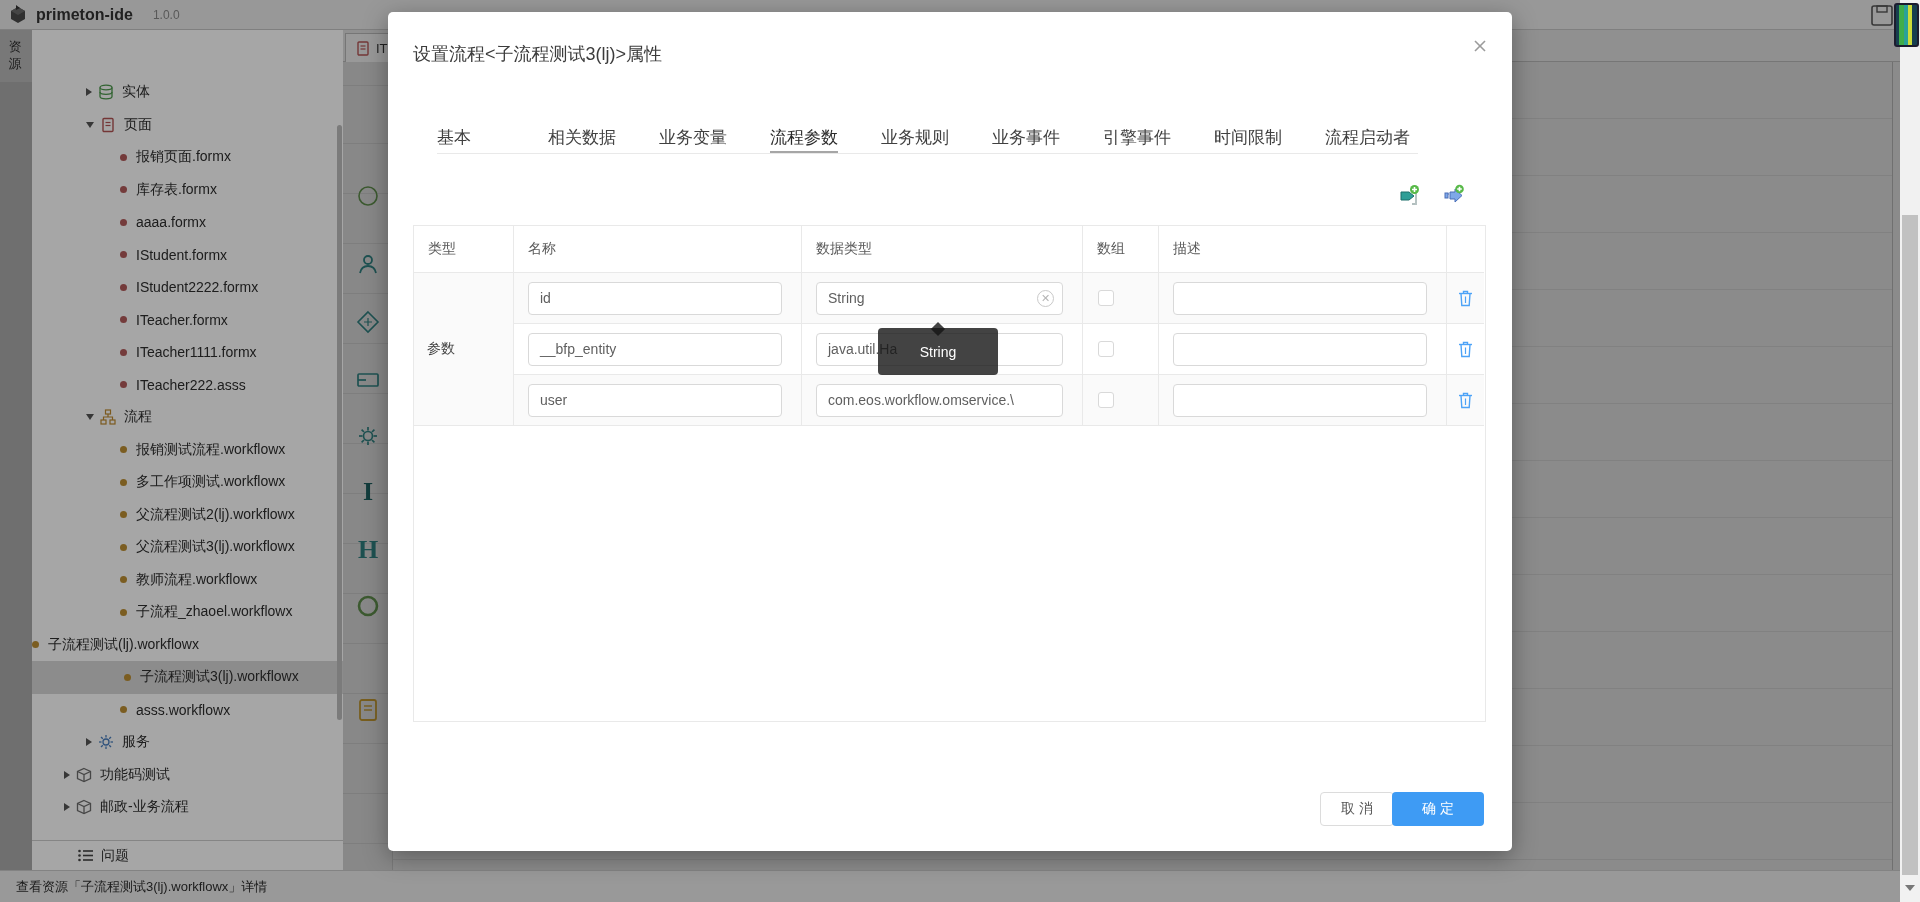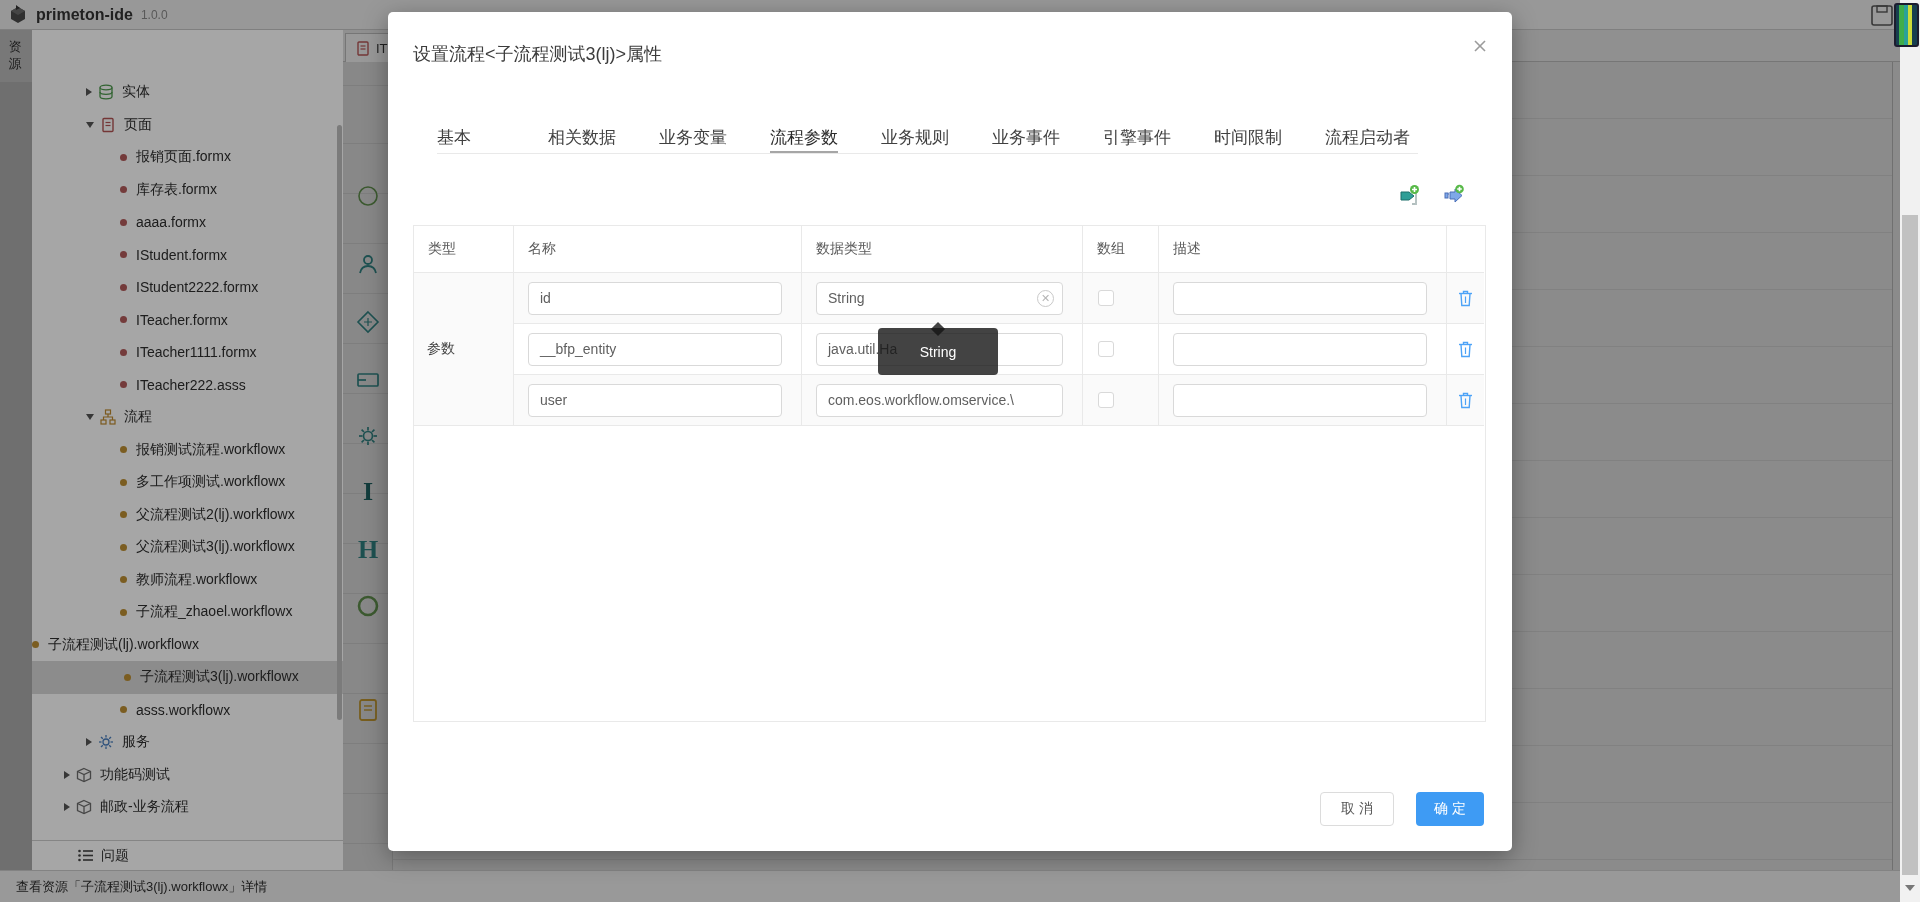--- a/index.html
+++ b/index.html
@@ -4,21 +4,21 @@
 <style>
   * { margin:0; padding:0; box-sizing:border-box; }
   body { font-family:"Liberation Sans", sans-serif; background:#fff; }
   .app { position:relative; width:1920px; height:902px; overflow:hidden; background:#d6d6d6; }
 
   
   .titlebar { position:absolute; left:0; top:0; width:1900px; height:30px; background:#eaeaea;
     border-bottom:1px solid #c4c4c4; display:flex; align-items:center; padding-left:8px; }
   .logo { width:20px; height:20px; margin-right:8px; }
   .app-name { font-size:16px; font-weight:bold; color:#333; }
-  .app-version { font-size:12px; color:#888; margin-left:8px; }
+  .app-version { font-size:12px; color:#888; margin-left:20px; }
   .save-btn { position:absolute; left:1871px; top:5px; width:22px; height:21px; }
 
   
   .rail { position:absolute; left:0; top:30px; width:32px; height:840px; background:#ababab; }
   .rail-tab { width:32px; padding:8px 0 10px 0; background:#b9b9b9; color:#2e2e2e; font-size:13px;
     text-align:center; line-height:17px; writing-mode:vertical-lr; letter-spacing:2px;
     writing-mode:initial; }
   .rail-tab span { display:block; }
 
   
@@ -101,21 +101,21 @@
   
   .tooltip { position:absolute; left:490px; top:316px; width:120px; height:47px; background:rgba(20,20,20,0.8);
     color:#fff; font-size:14px; border-radius:4px; display:flex; align-items:center; justify-content:center; z-index:5; }
   .tooltip::before { content:""; position:absolute; top:-4px; left:55px; width:10px; height:10px;
     background:rgba(20,20,20,0.8); transform:rotate(45deg); }
 
   
   .btn { position:absolute; bottom:25px; height:34px; border-radius:4px; font-size:14px; display:flex;
     align-items:center; justify-content:center; cursor:pointer; }
   .btn-cancel { right:118px; width:74px; background:#fff; border:1px solid #dcdcdc; color:#555; }
-  .btn-ok { right:28px; width:68px; border:none; color:#fff; }
+  .btn-ok { right:28px; width:92px; border:none; color:#fff; }
 
   
   .vscroll { position:absolute; right:0; top:0; width:20px; height:902px; background:#f1f1f1; z-index:200; }
   .vthumb { position:absolute; left:2px; top:215px; width:16px; height:660px; background:#c1c1c1; }
   .varrow { position:absolute; left:5px; top:885px; width:0; height:0; border-top:6px solid #777;
     border-left:5px solid transparent; border-right:5px solid transparent; }
   .ext-icon { position:absolute; right:1px; top:3px; width:25px; height:44px; z-index:300; border-radius:3px;
     border:2px solid #1c1c2e;
     background:linear-gradient(90deg,#173f4f 0 3px,#3fae49 3px 8px,#2aa198 8px 12px,#cddc39 12px 16px,#173f4f 16px); }
 </style>

